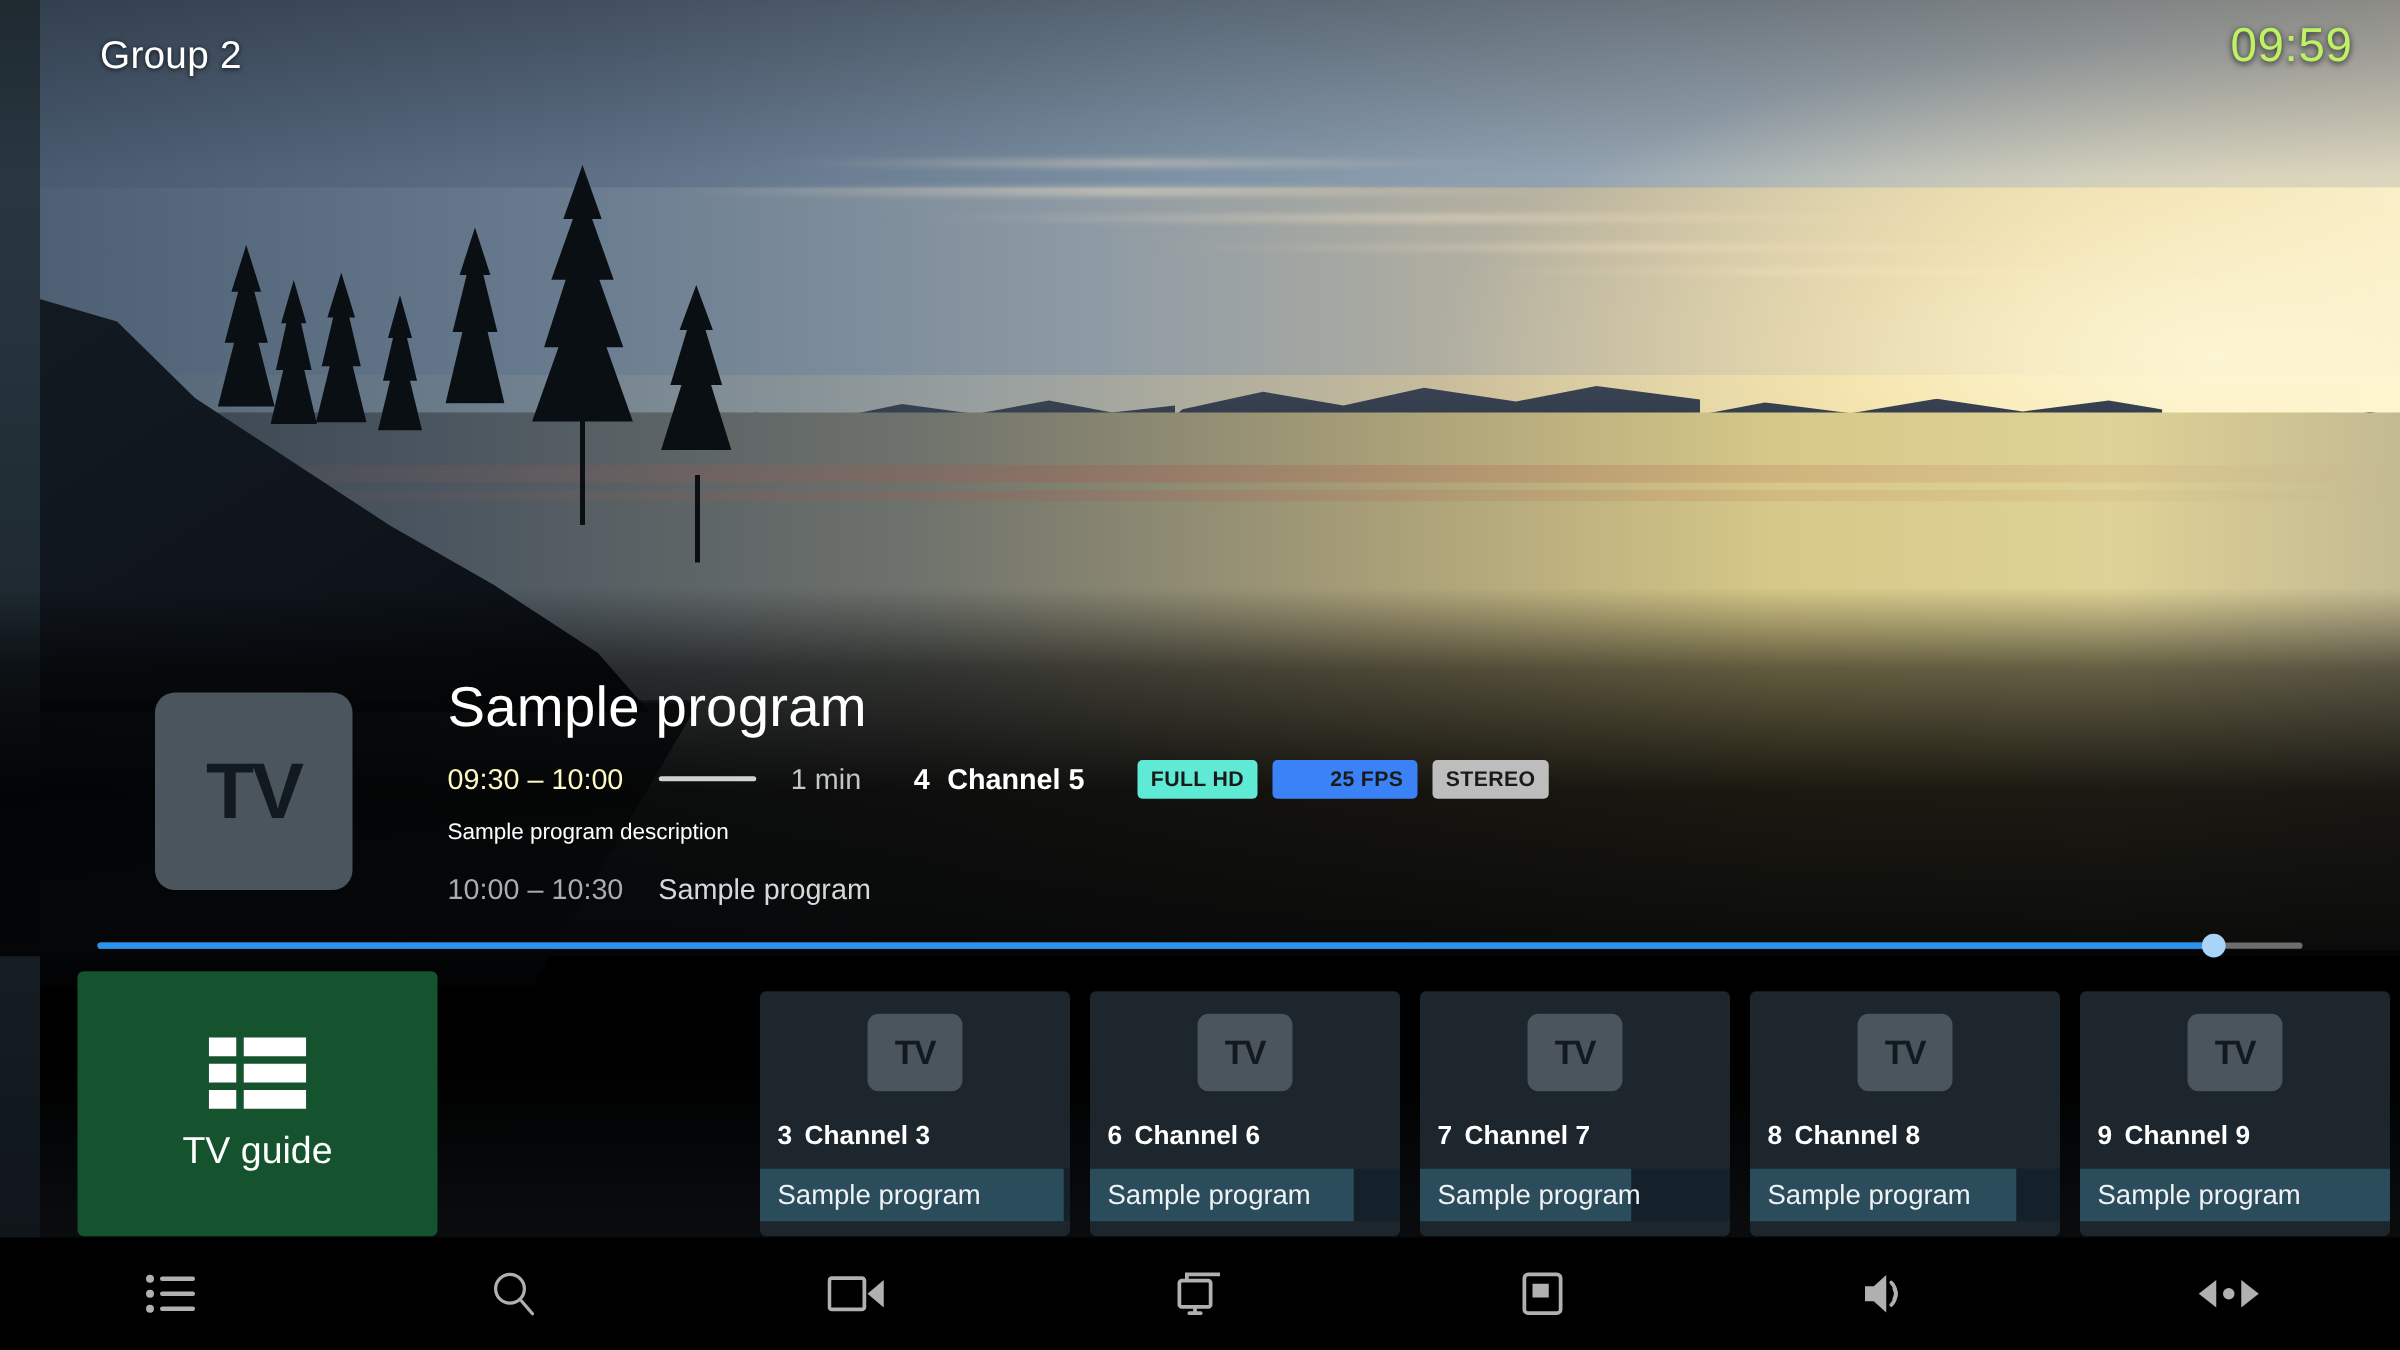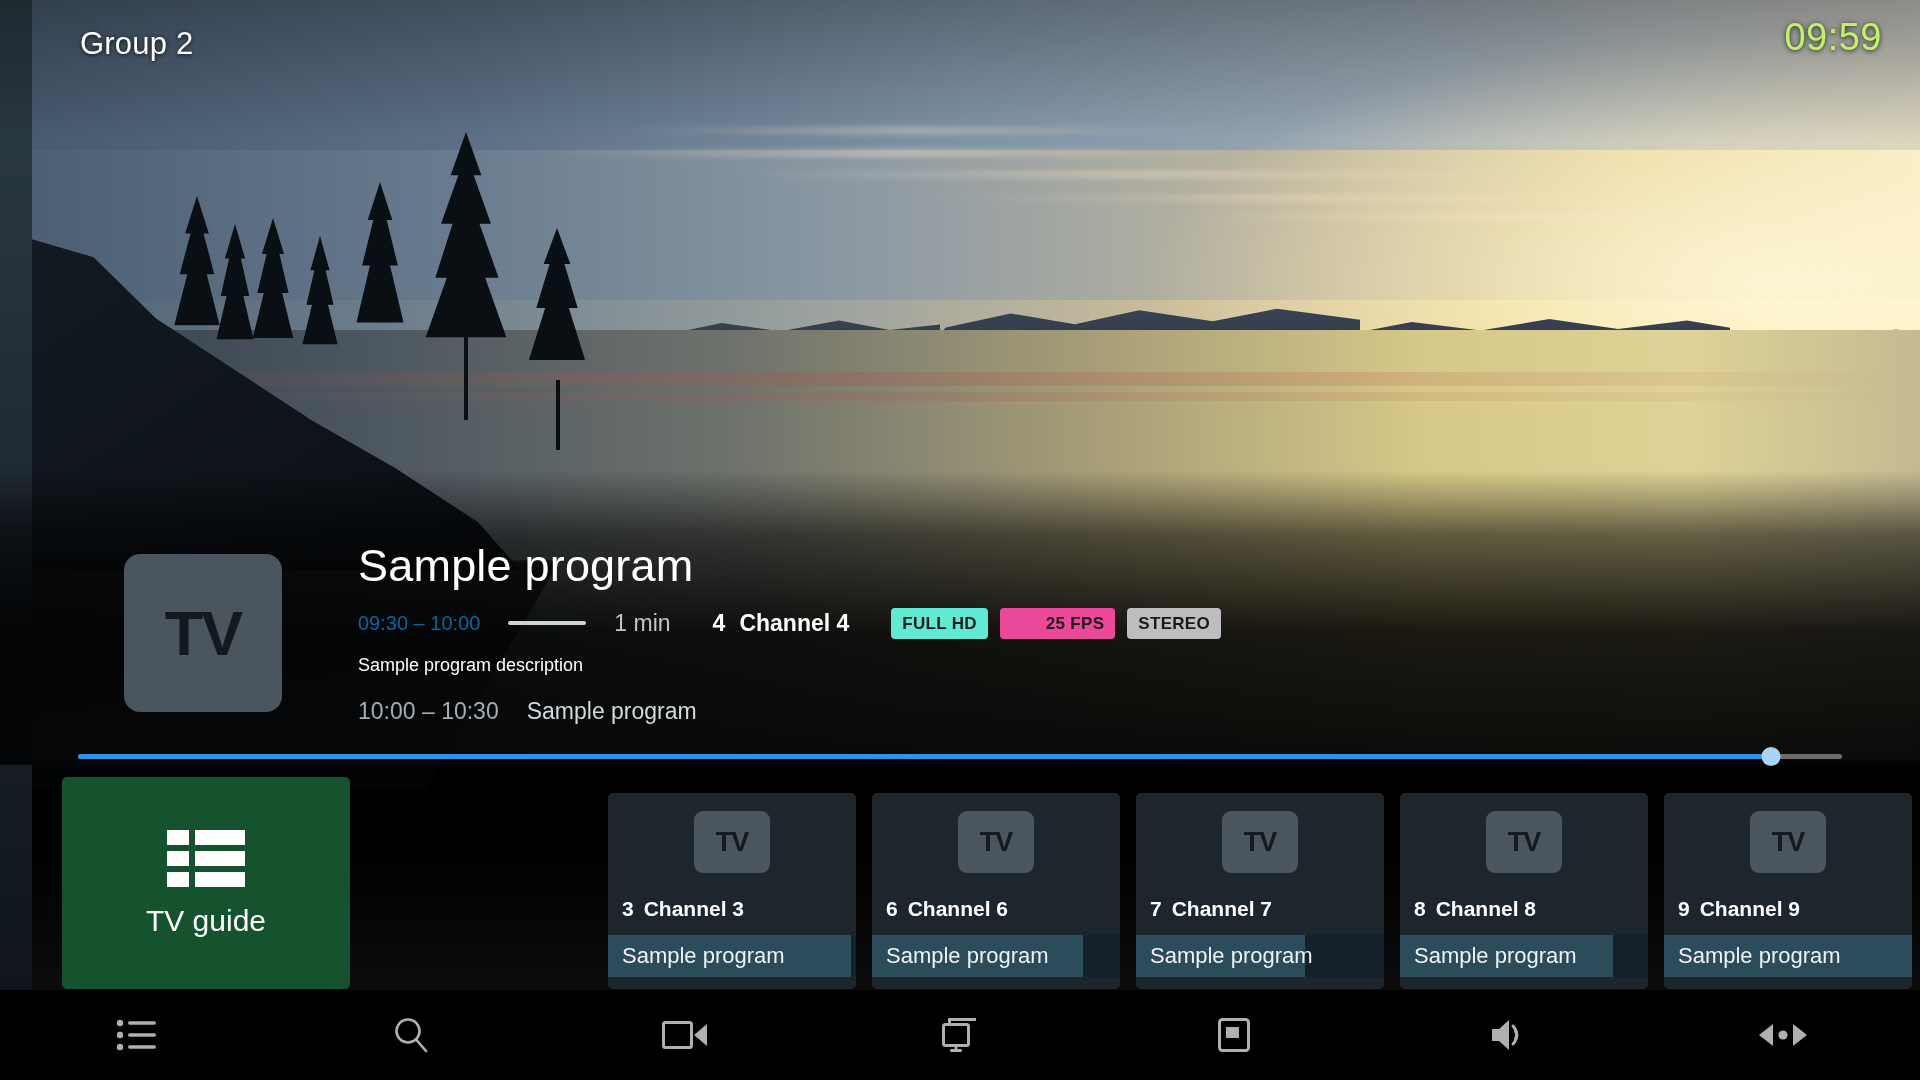--- a/index.html
+++ b/index.html
@@ -130,21 +130,21 @@
     color:#121a20; font-size:63px; font-weight:bold; letter-spacing:-2px;
   }
   .prog-title {
     position:absolute; left:358px; top:540px;
     color:#fff; font-size:45px; font-weight:300; letter-spacing:.2px;
   }
   .prog-meta {
     position:absolute; left:358px; top:608px;
     display:flex; align-items:center; height:30px; gap:0;
   }
-  .meta-time { color:#0369a1; font-size:20px; }
+  .meta-time { color:#fef9c3; font-size:23px; }
   .meta-bar {
     width:78px; height:4px; background:#cfd2d4; border-radius:2px;
     margin:0 28px;
   }
   .meta-dur { color:#c3c6c8; font-size:23px; }
   .meta-chnum { color:#fff; font-size:23px; font-weight:bold; margin-left:42px; }
   .meta-chname { color:#fff; font-size:23px; font-weight:bold; margin-left:14px; }
   .badges { display:flex; gap:12px; margin-left:42px; }
   .badge {
     background:#bdbdbd; color:#1a1a1a; font-size:17px; font-weight:bold;
@@ -282,24 +282,24 @@
     <span>TV</span>
   </div>
 
   <div class="prog-title">Sample program</div>
 
   <div class="prog-meta">
     <span class="meta-time">09:30 – 10:00</span>
     <span class="meta-bar"></span>
     <span class="meta-dur">1 min</span>
     <span class="meta-chnum">4</span>
-    <span class="meta-chname">Channel 4</span>
+    <span class="meta-chname">Channel 5</span>
     <span class="badges">
       <span class="badge" style="background: #5eead4;">FULL HD</span>
-      <span class="badge" style="background: #ec4899; padding-left: 46px;">25 FPS</span>
+      <span class="badge" style="background: #3b82f6; padding-left: 46px;">25 FPS</span>
       <span class="badge" style="background: rgb(189, 189, 189);">STEREO</span>
     </span>
   </div>
 
   <div class="prog-desc">Sample program description</div>
 
   <div class="next-line">
     <span class="next-time">10:00 – 10:30</span>
     <span class="next-title">Sample program</span>
   </div>

